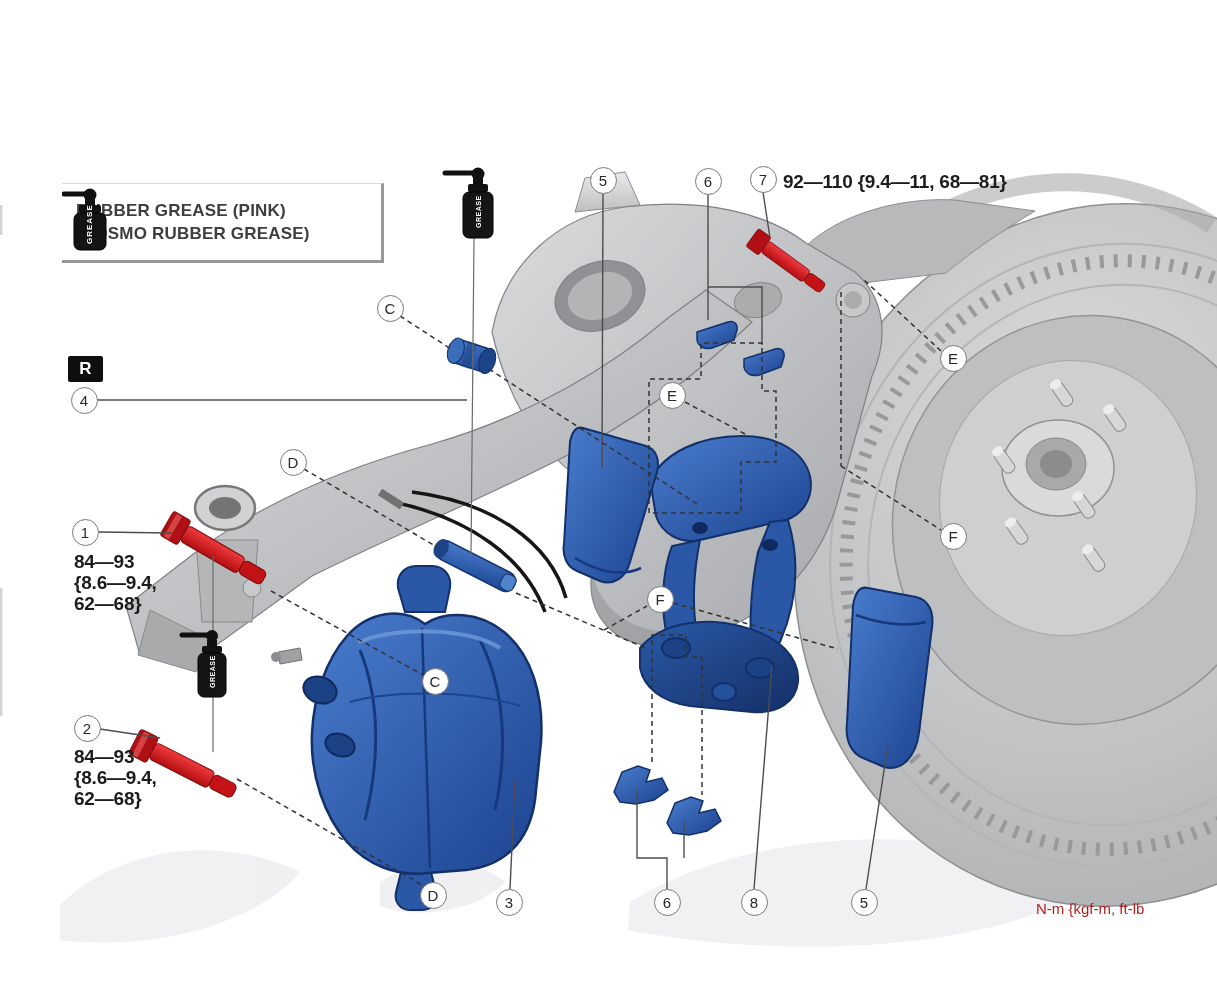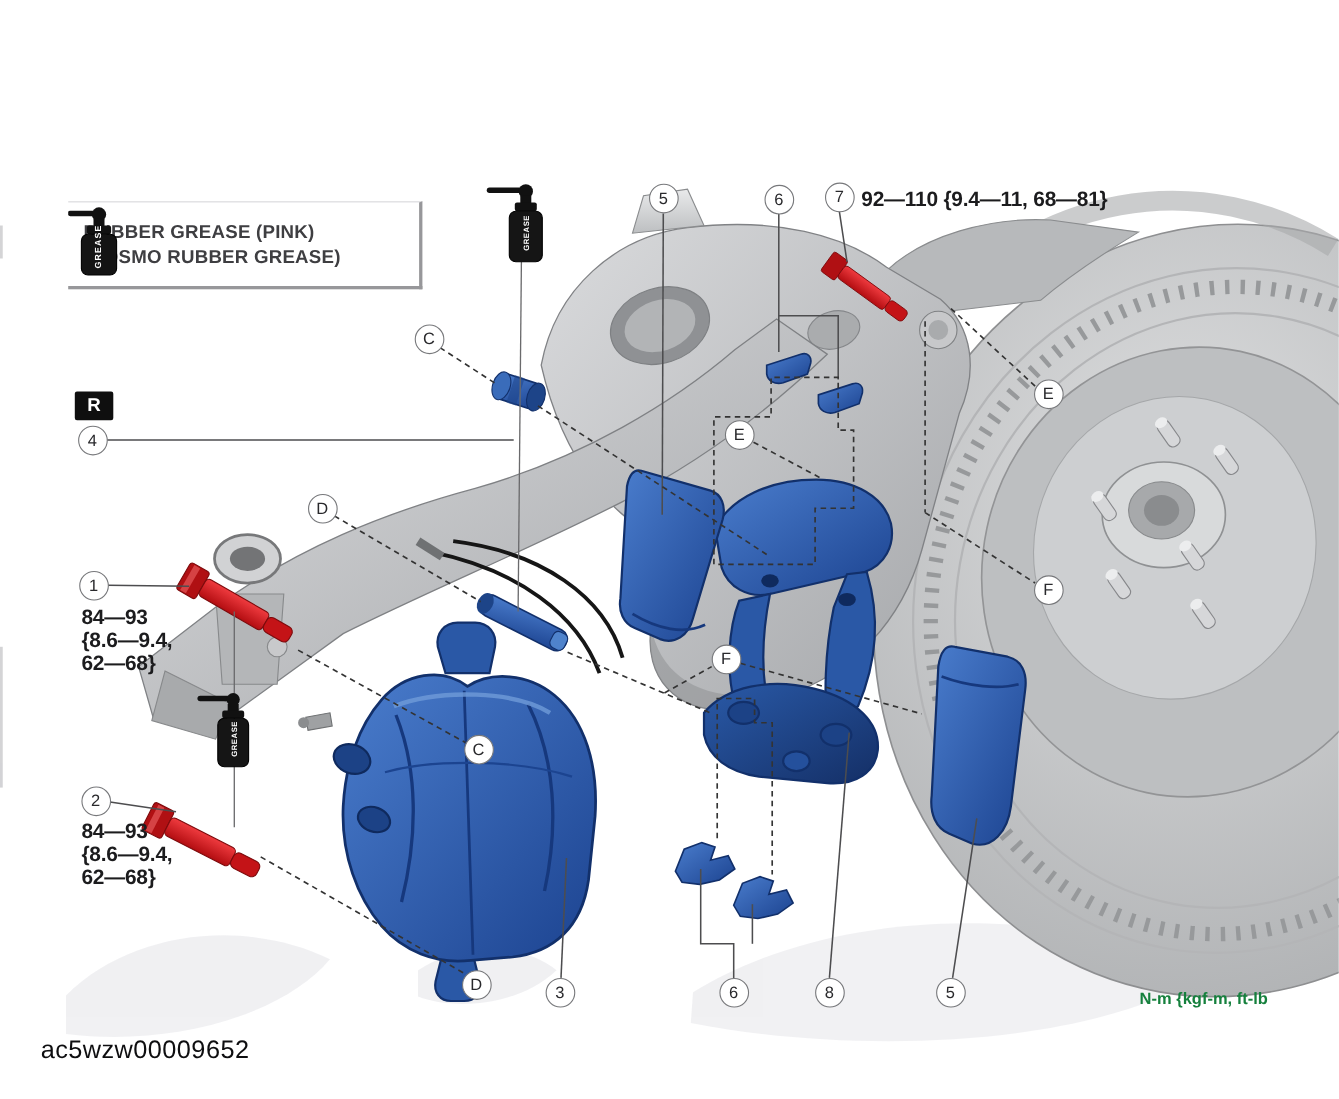--- a/index.html
+++ b/index.html
@@ -20,21 +20,21 @@
           font-size:17px;font-weight:bold;display:flex;align-items:center;justify-content:center;
           border-radius:2px;}
   
   .torque{font-size:19px;font-weight:bold;color:#1c1c1e;letter-spacing:-.2px;}
   .torque-block{line-height:21px;}
   
   .callout{position:absolute;width:27px;height:27px;box-sizing:border-box;border:1.6px solid #77787b;
            border-radius:50%;background:#ffffff;color:#29292c;font-size:15px;
            display:flex;align-items:center;justify-content:center;}
   .figcode{left:37px;top:941px;font-size:23px;color:#0e0e10;letter-spacing:.4px;}
-  .units{left:1036px;top:900px;font-size:15px;font-weight:bold;color:#15803d;}
+  .units{left:1036px;top:900px;font-size:15px;font-weight:normal;color:#b91c1c;}
 </style>
 </head>
 <body>
 
 <div id="stage">
 
 <svg width="1217" height="999" viewBox="0 0 1217 999">
   <defs>
     <linearGradient id="gMetal" x1="0" y1="0" x2="1" y2="1">
       <stop offset="0" stop-color="#dadbdd"></stop>
@@ -311,15 +311,14 @@
       <div class="callout" style="left: 421.5px; top: 667.5px;">C</div>
       <div class="callout" style="left: 279.5px; top: 448.5px;">D</div>
       <div class="callout" style="left: 419.5px; top: 881.5px;">D</div>
       <div class="callout" style="left: 658.5px; top: 381.5px;">E</div>
       <div class="callout" style="left: 939.5px; top: 344.5px;">E</div>
       <div class="callout" style="left: 646.5px; top: 585.5px;">F</div>
       <div class="callout" style="left: 939.5px; top: 522.5px;">F</div>
     </div>
 
 <div class="abs units">N-m {kgf-m, ft-lb</div>
-<div class="abs figcode">ac5wzw00009652</div>
 
 </div>
 
 </body></html>

